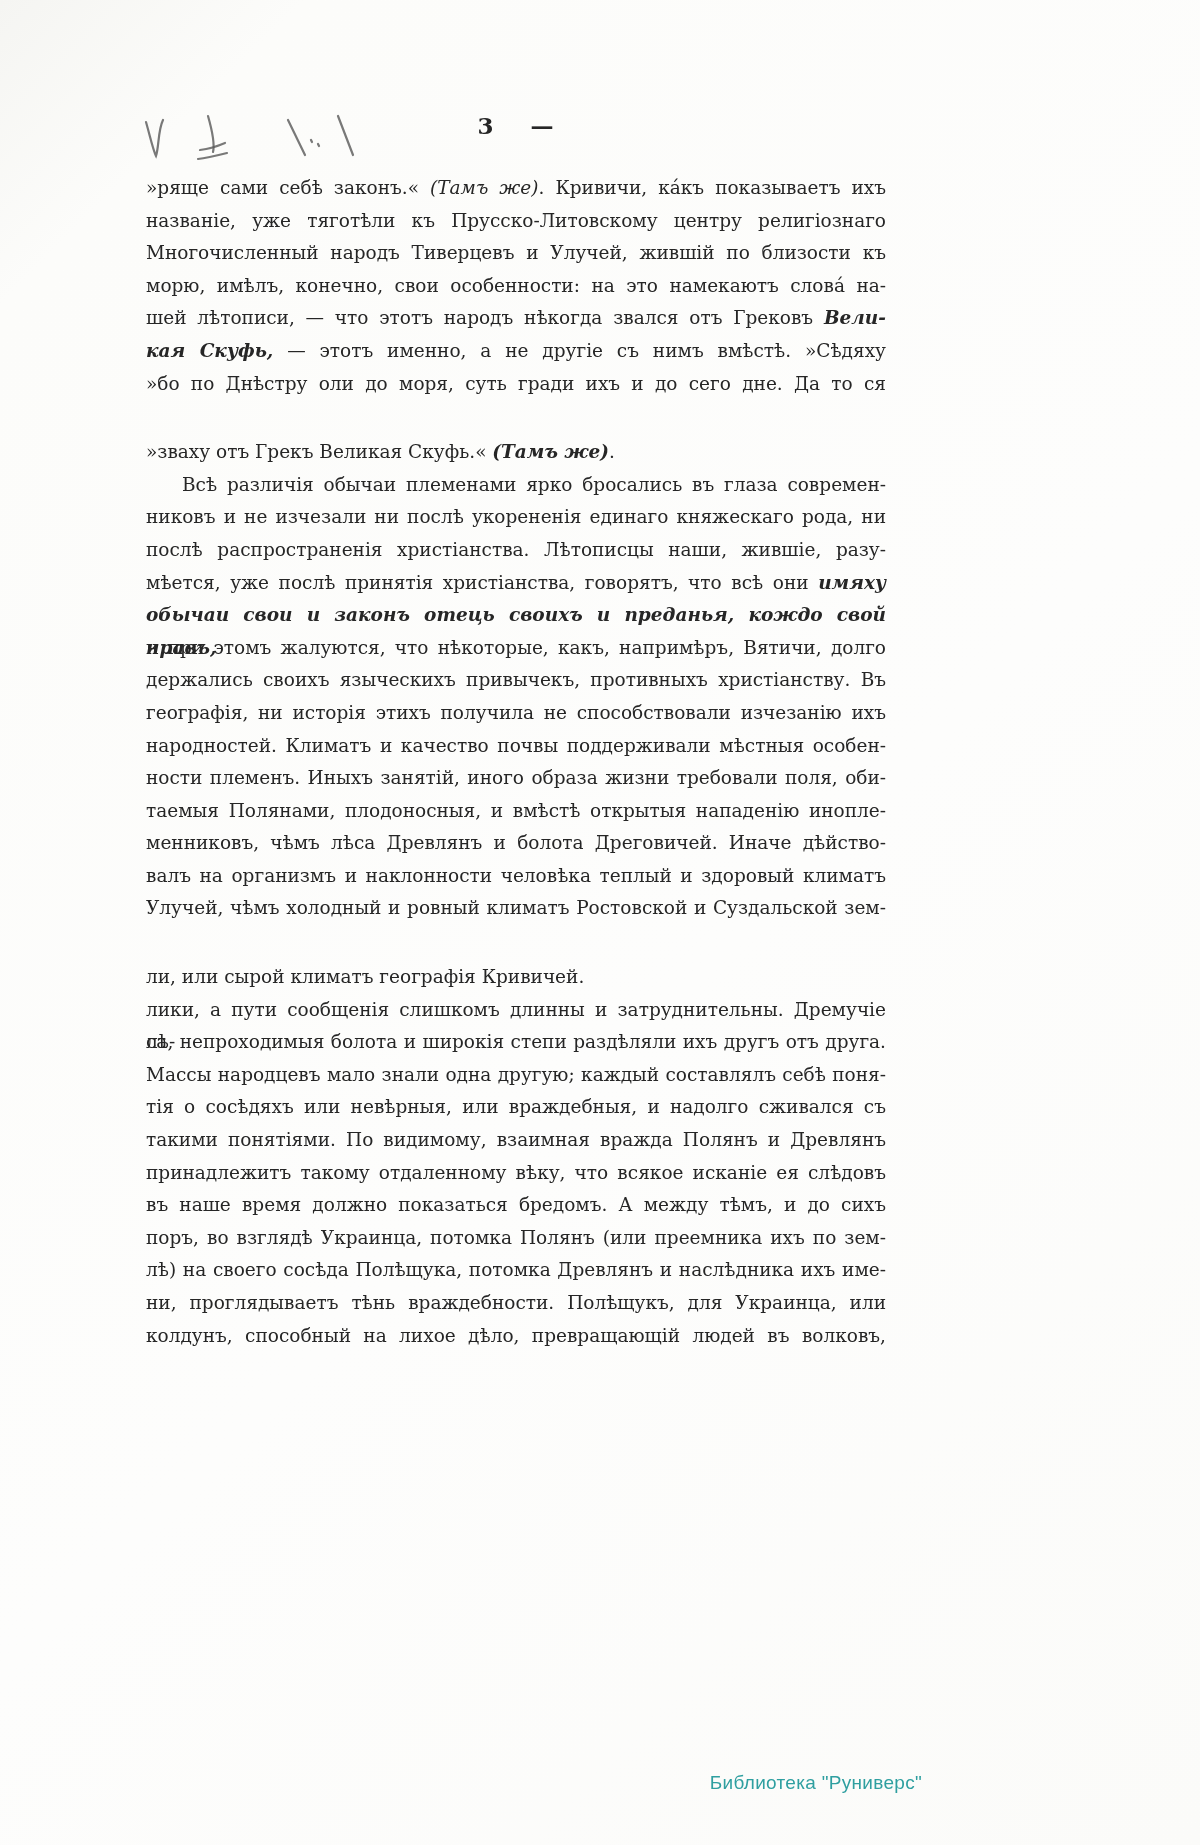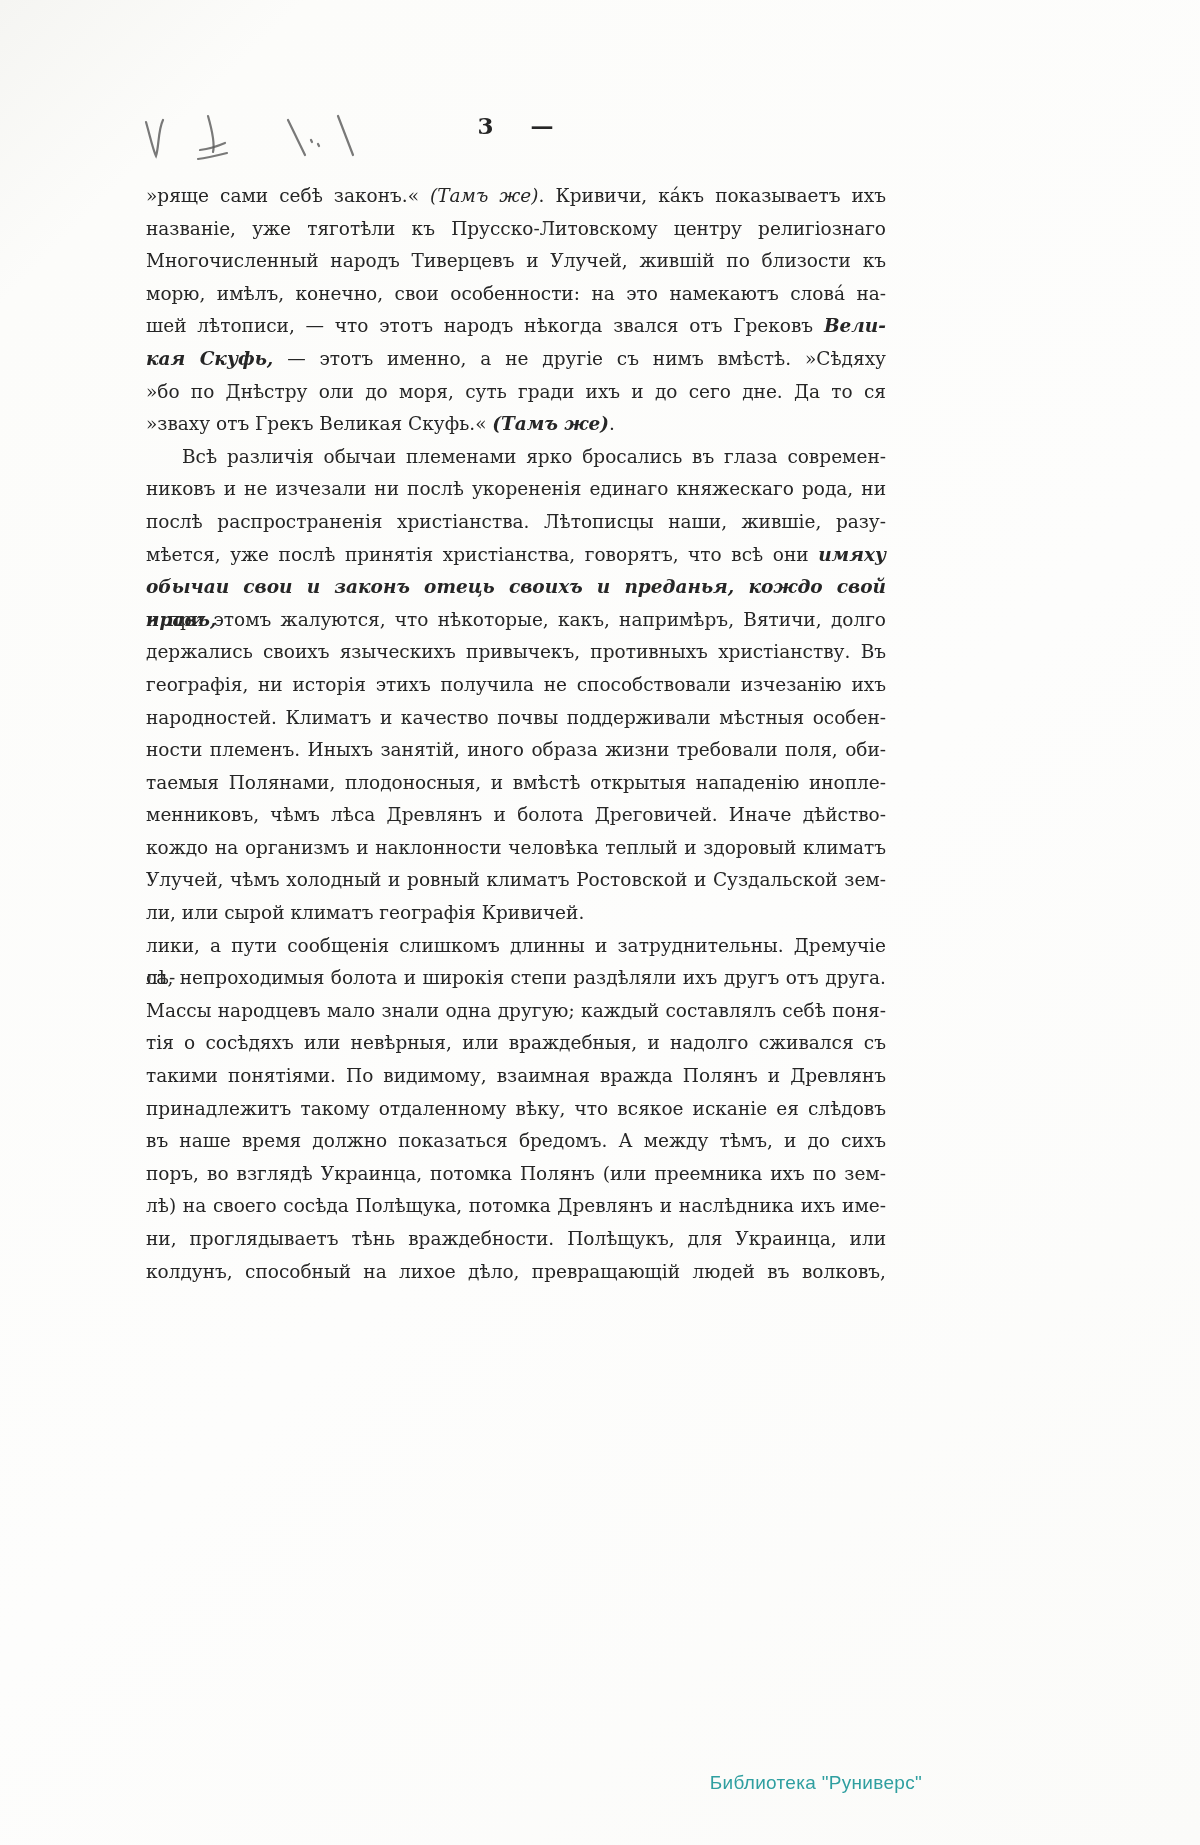--- a/index.html
+++ b/index.html
@@ -40,34 +40,35 @@
     justify-content: center;
     align-items: baseline;
     gap: 36px;
     font-size: 23px;
     font-weight: 700;
     letter-spacing: 1px;
   }
   .text-block {
     position: absolute;
     left: 146px;
-    top: 180px;
+    top: 172px;
     width: 740px;
     font-size: 18.5px;
   }
   .line {
     height: 32.6px;
     line-height: 32.6px;
     text-align: justify;
     text-align-last: justify;
     white-space: normal;
     overflow: visible;
   }
   .line.end {
     text-align-last: left;
+    margin-top: 36px;
   }
   .line.indent {
     text-indent: 36px;
   }
   .line span.i { font-style: italic; }
   .line span.b { font-style: italic; font-weight: 700; }
   .watermark {
     position: absolute;
     right: 278px;
     top: 1772px;
@@ -112,21 +113,21 @@
       <div class="line"><span>послѣ распространенія христіанства. Лѣтописцы наши, жившіе, разу-</span></div>
       <div class="line"><span>мѣется, уже послѣ принятія христіанства, говорятъ, что всѣ они </span><span class="b">имяху</span></div>
       <div class="line"><span class="b">обычаи свои и законъ отець своихъ и преданья, кождо свой нравъ,</span></div>
       <div class="line"><span>и при этомъ жалуются, что нѣкоторые, какъ, напримѣръ, Вятичи, долго</span></div>
       <div class="line"><span>держались своихъ языческихъ привычекъ, противныхъ христіанству. Въ</span></div>
       <div class="line"><span>географія, ни исторія этихъ получила не способствовали изчезанію ихъ</span></div>
       <div class="line"><span>народностей. Климатъ и качество почвы поддерживали мѣстныя особен-</span></div>
       <div class="line"><span>ности племенъ. Иныхъ занятій, иного образа жизни требовали поля, оби-</span></div>
       <div class="line"><span>таемыя Полянами, плодоносныя, и вмѣстѣ открытыя нападенію инопле-</span></div>
       <div class="line"><span>менниковъ, чѣмъ лѣса Древлянъ и болота Дреговичей. Иначе дѣйство-</span></div>
-      <div class="line"><span>кождо на организмъ и наклонности человѣка теплый и здоровый климатъ</span></div>
+      <div class="line"><span>валъ на организмъ и наклонности человѣка теплый и здоровый климатъ</span></div>
       <div class="line"><span>Улучей, чѣмъ холодный и ровный климатъ Ростовской и Суздальской зем-</span></div>
       <div class="line end"><span>ли, или сырой климатъ географія Кривичей.</span></div>
       <div class="line"><span>лики, а пути сообщенія слишкомъ длинны и затруднительны. Дремучіе лѣ-</span></div>
       <div class="line"><span>са, непроходимыя болота и широкія степи раздѣляли ихъ другъ отъ друга.</span></div>
       <div class="line"><span>Массы народцевъ мало знали одна другую; каждый составлялъ себѣ поня-</span></div>
       <div class="line"><span>тія о сосѣдяхъ или невѣрныя, или враждебныя, и надолго сживался съ</span></div>
       <div class="line"><span>такими понятіями. По видимому, взаимная вражда Полянъ и Древлянъ</span></div>
       <div class="line"><span>принадлежитъ такому отдаленному вѣку, что всякое исканіе ея слѣдовъ</span></div>
       <div class="line"><span>въ наше время должно показаться бредомъ. А между тѣмъ, и до сихъ</span></div>
       <div class="line"><span>поръ, во взглядѣ Украинца, потомка Полянъ (или преемника ихъ по зем-</span></div>

